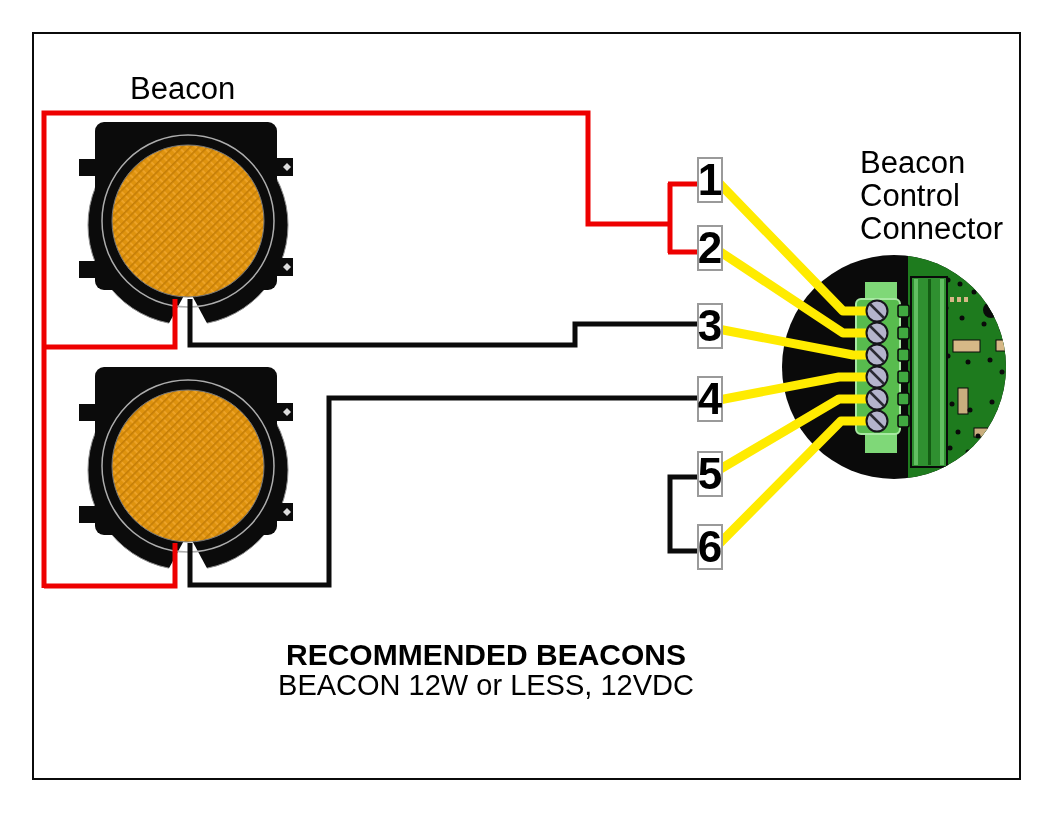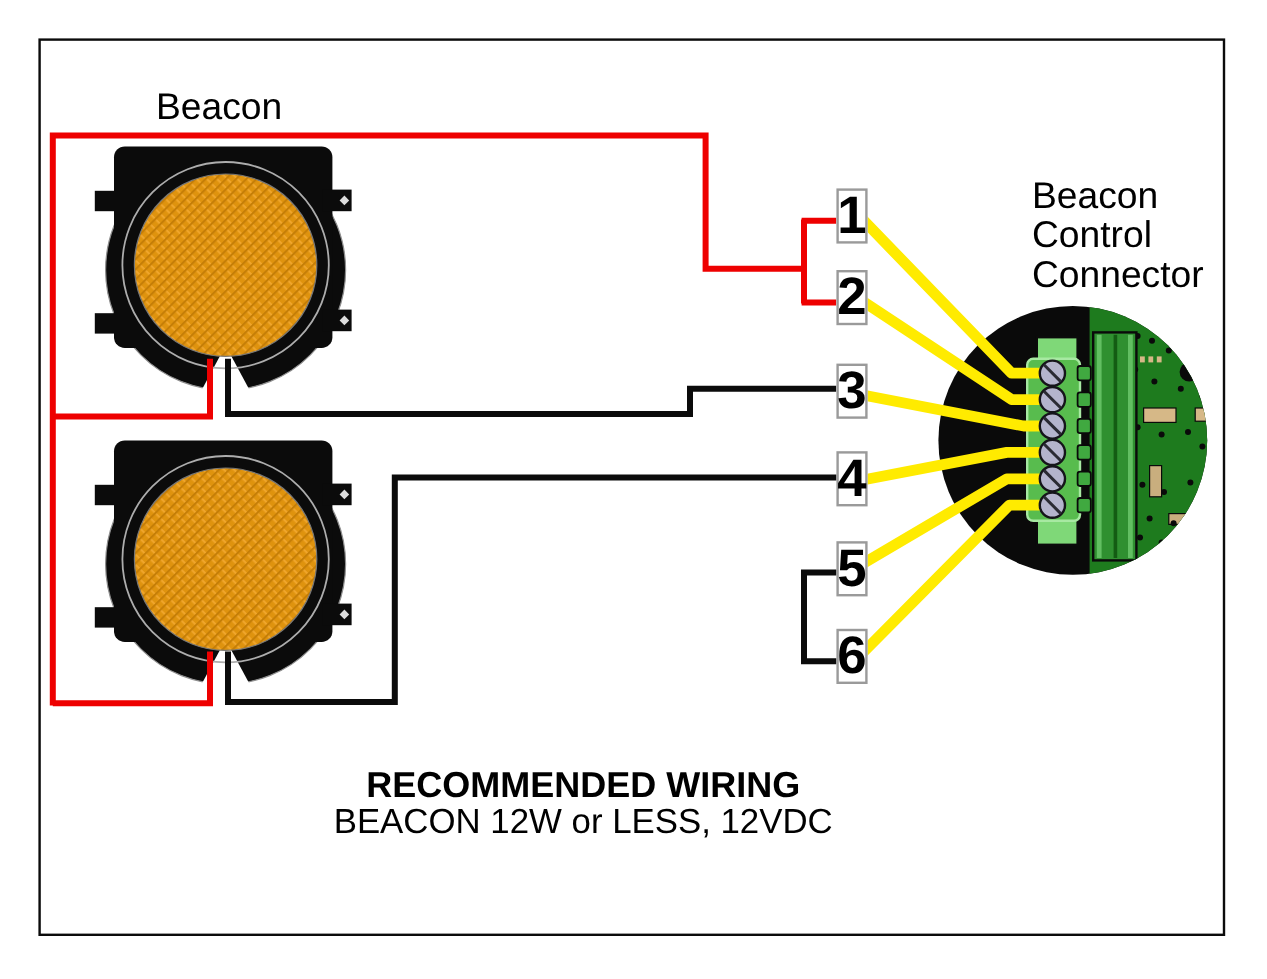--- a/index.html
+++ b/index.html
@@ -156,17 +156,17 @@
 Connector</div>
 
 <div class="tbox t1">1</div>
 <div class="tbox t2">2</div>
 <div class="tbox t3">3</div>
 <div class="tbox t4">4</div>
 <div class="tbox t5">5</div>
 <div class="tbox t6">6</div>
 
 <div class="txt caption">
-  <div class="l1">RECOMMENDED WIRING</div>
+  <div class="l1">RECOMMENDED BEACONS</div>
   <div class="l2">BEACON 12W or LESS, 12VDC</div>
 </div>
 
 </div>
 
 </body></html>

